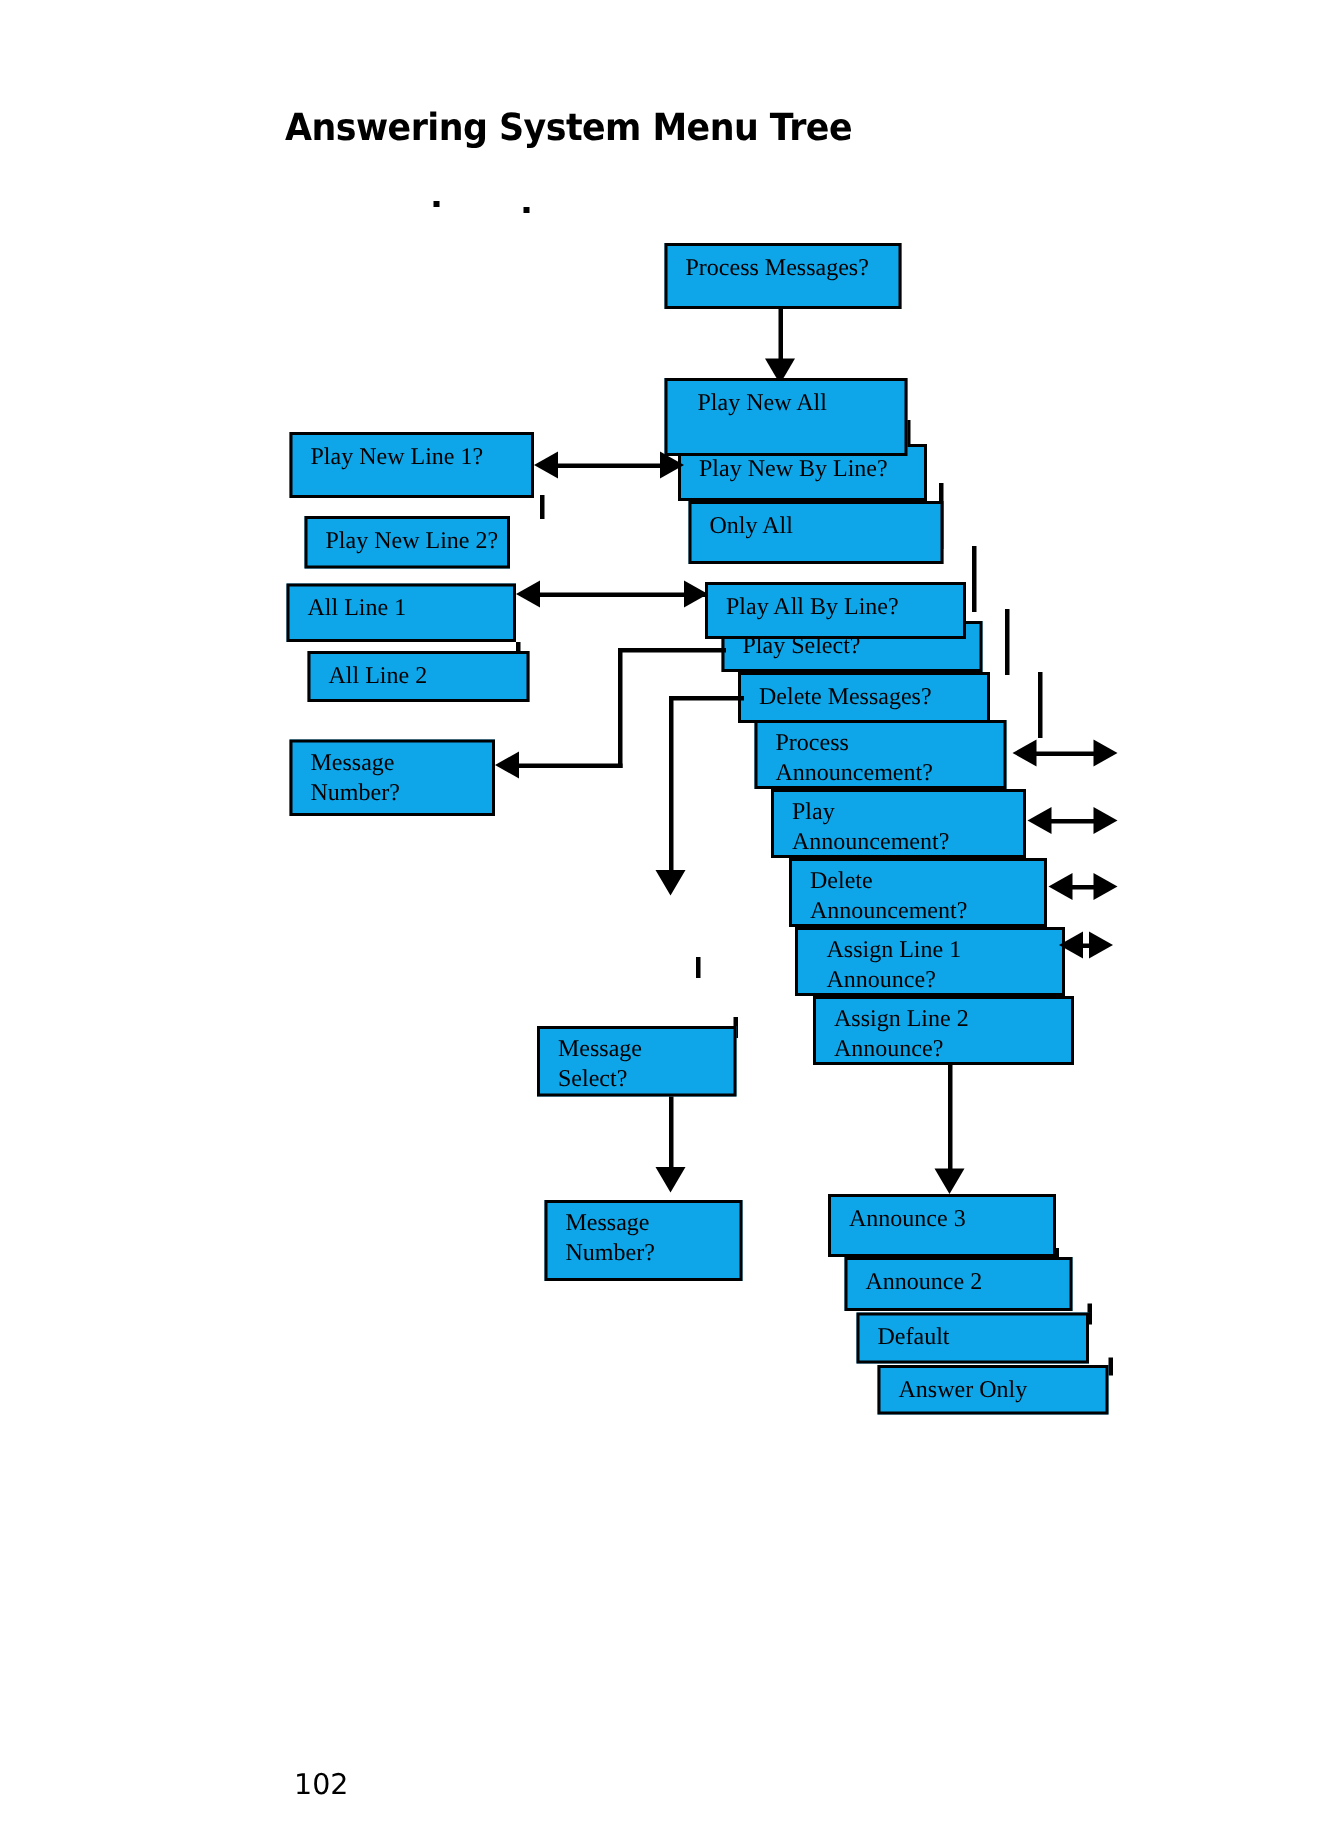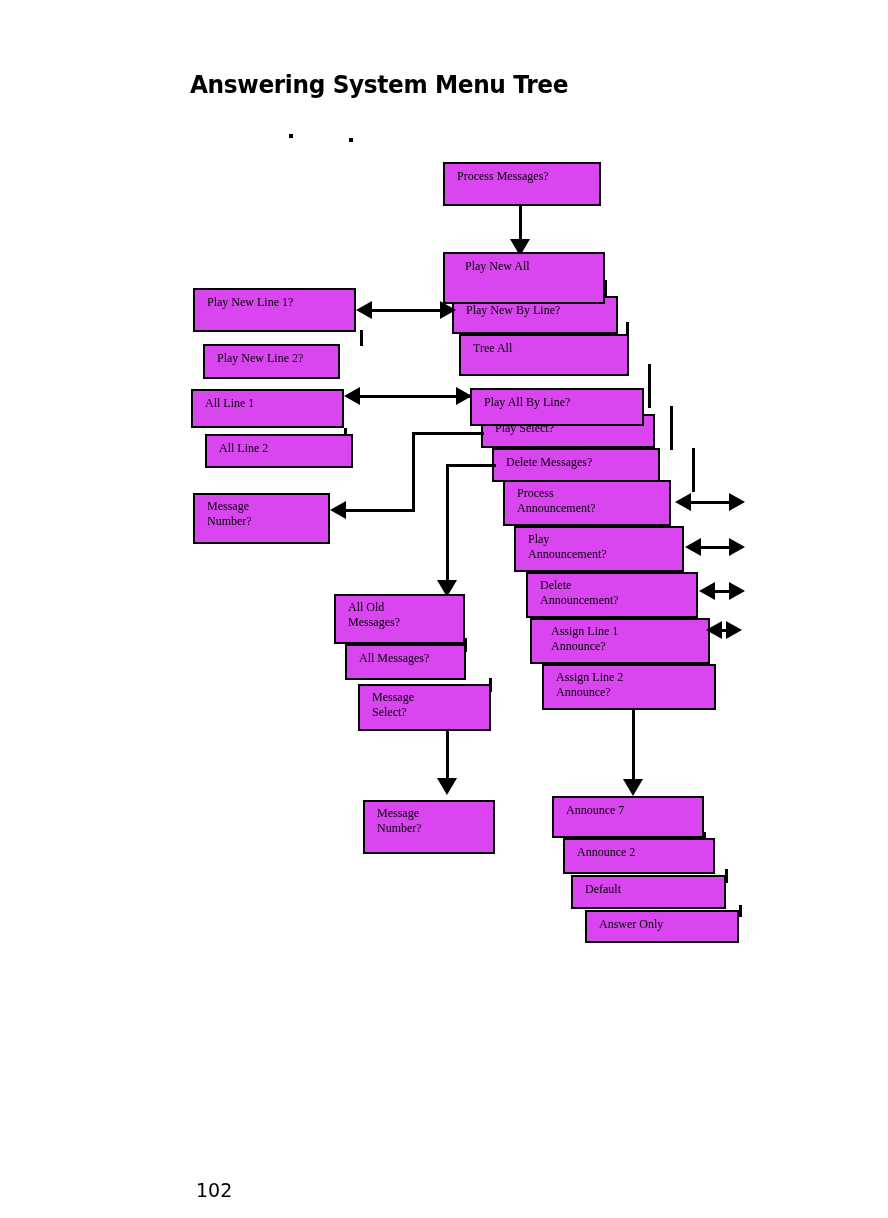--- a/index.html
+++ b/index.html
@@ -34,23 +34,23 @@
     position: absolute;
     width: 4px;
     height: 4px;
     background: #000;
   }
   
   .node {
     position: absolute;
     box-sizing: border-box;
     border: 2px solid #000;
-    background: #d946ef;
+    background: #0ea5e9;
     font-family: "Liberation Serif", serif;
-    font-size: 12px;
+    font-size: 16px;
     line-height: 1.22;
     color: #000;
     padding: 5px 0 0 12px;
     white-space: pre-line;
   }
   .node.two-line { padding-top: 4px; }
   
   .node.sub { border-width: 2px; }
 
   
@@ -144,21 +144,21 @@
 
   <div class="node two-line sub" style="left:503px; top:480px; width:168px; height:46px;">Process
 Announcement?</div>
 
   <div class="node sub" style="left:492px; top:448px; width:168px; height:34px;">Delete Messages?</div>
 
   <div class="node sub" style="left:481px; top:414px; width:174px; height:34px;">Play Select?</div>
 
   <div class="node sub" style="left:470px; top:388px; width:174px; height:38px;">Play All By Line?</div>
 
-  <div class="node sub" style="left:459px; top:334px; width:170px; height:42px;">Tree All</div>
+  <div class="node sub" style="left:459px; top:334px; width:170px; height:42px;">Only All</div>
 
   <div class="node sub" style="left:452px; top:296px; width:166px; height:38px;">Play New By Line?</div>
 
   <div class="node" style="left:443px; top:252px; width:162px; height:52px;padding-left:20px;">Play New All</div>
 
   <div class="ln vline" style="left:360px; top:330px; height:16px;"></div>
   <div class="node sub" style="left:203px; top:344px; width:137px; height:35px;">Play New Line 2?</div>
   <div class="node" style="left:193px; top:288px; width:163px; height:44px;">Play New Line 1?</div>
 
   <div class="ln hline" style="left:370px; top:309px; width:82px;"></div>
@@ -184,24 +184,21 @@
   <div class="ln hline" style="left:446px; top:464px; width:50px;"></div>
   <div class="ln vline" style="left:446px; top:464px; height:120px;"></div>
   <div class="arrow-down" style="left:437px; top:580px;"></div>
 
   <div class="ln vline" style="left:464px; top:638px; height:14px;"></div>
   <div class="ln vline" style="left:489px; top:678px; height:14px;"></div>
 
   <div class="node two-line sub" style="left:358px; top:684px; width:133px; height:47px;">Message
 Select?</div>
 
-  <div class="node sub" style="left:345px; top:644px; width:121px; height:36px;">All Messages?</div>
-
-  <div class="node two-line" style="left:334px; top:594px; width:131px; height:50px;">All Old
-Messages?</div>
+
 
   <div class="ln vline" style="left:446px; top:731px; height:50px;"></div>
   <div class="arrow-down" style="left:437px; top:778px;"></div>
 
   <div class="node two-line" style="left:363px; top:800px; width:132px; height:54px;">Message
 Number?</div>
 
   <div class="ln hline" style="left:689px; top:501px; width:48px;"></div>
   <div class="arrow-left" style="left:675px; top:493px;"></div>
   <div class="arrow-right" style="left:729px; top:493px;"></div>
@@ -224,17 +221,17 @@
   <div class="ln vline" style="left:703px; top:832px; height:14px;"></div>
   <div class="ln vline" style="left:725px; top:869px; height:14px;"></div>
   <div class="ln vline" style="left:739px; top:905px; height:12px;"></div>
 
   <div class="node sub" style="left:585px; top:910px; width:154px; height:33px;">Answer Only</div>
 
   <div class="node sub" style="left:571px; top:875px; width:155px; height:34px;">Default</div>
 
   <div class="node sub" style="left:563px; top:838px; width:152px; height:36px;">Announce 2</div>
 
-  <div class="node" style="left:552px; top:796px; width:152px; height:42px;">Announce 7</div>
+  <div class="node" style="left:552px; top:796px; width:152px; height:42px;">Announce 3</div>
 
   <div id="footer-page-number">102</div>
 
 </div>
 
 </body></html>

